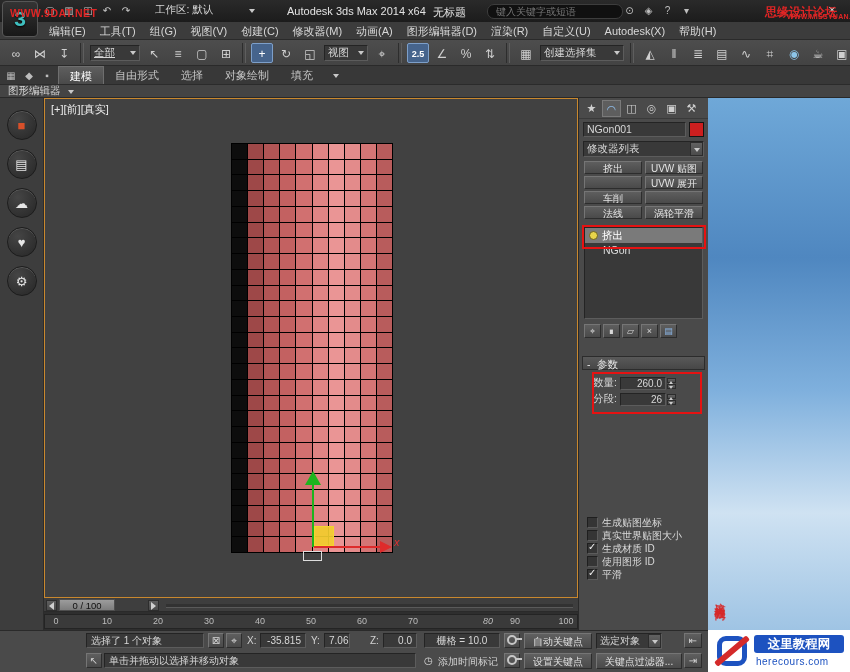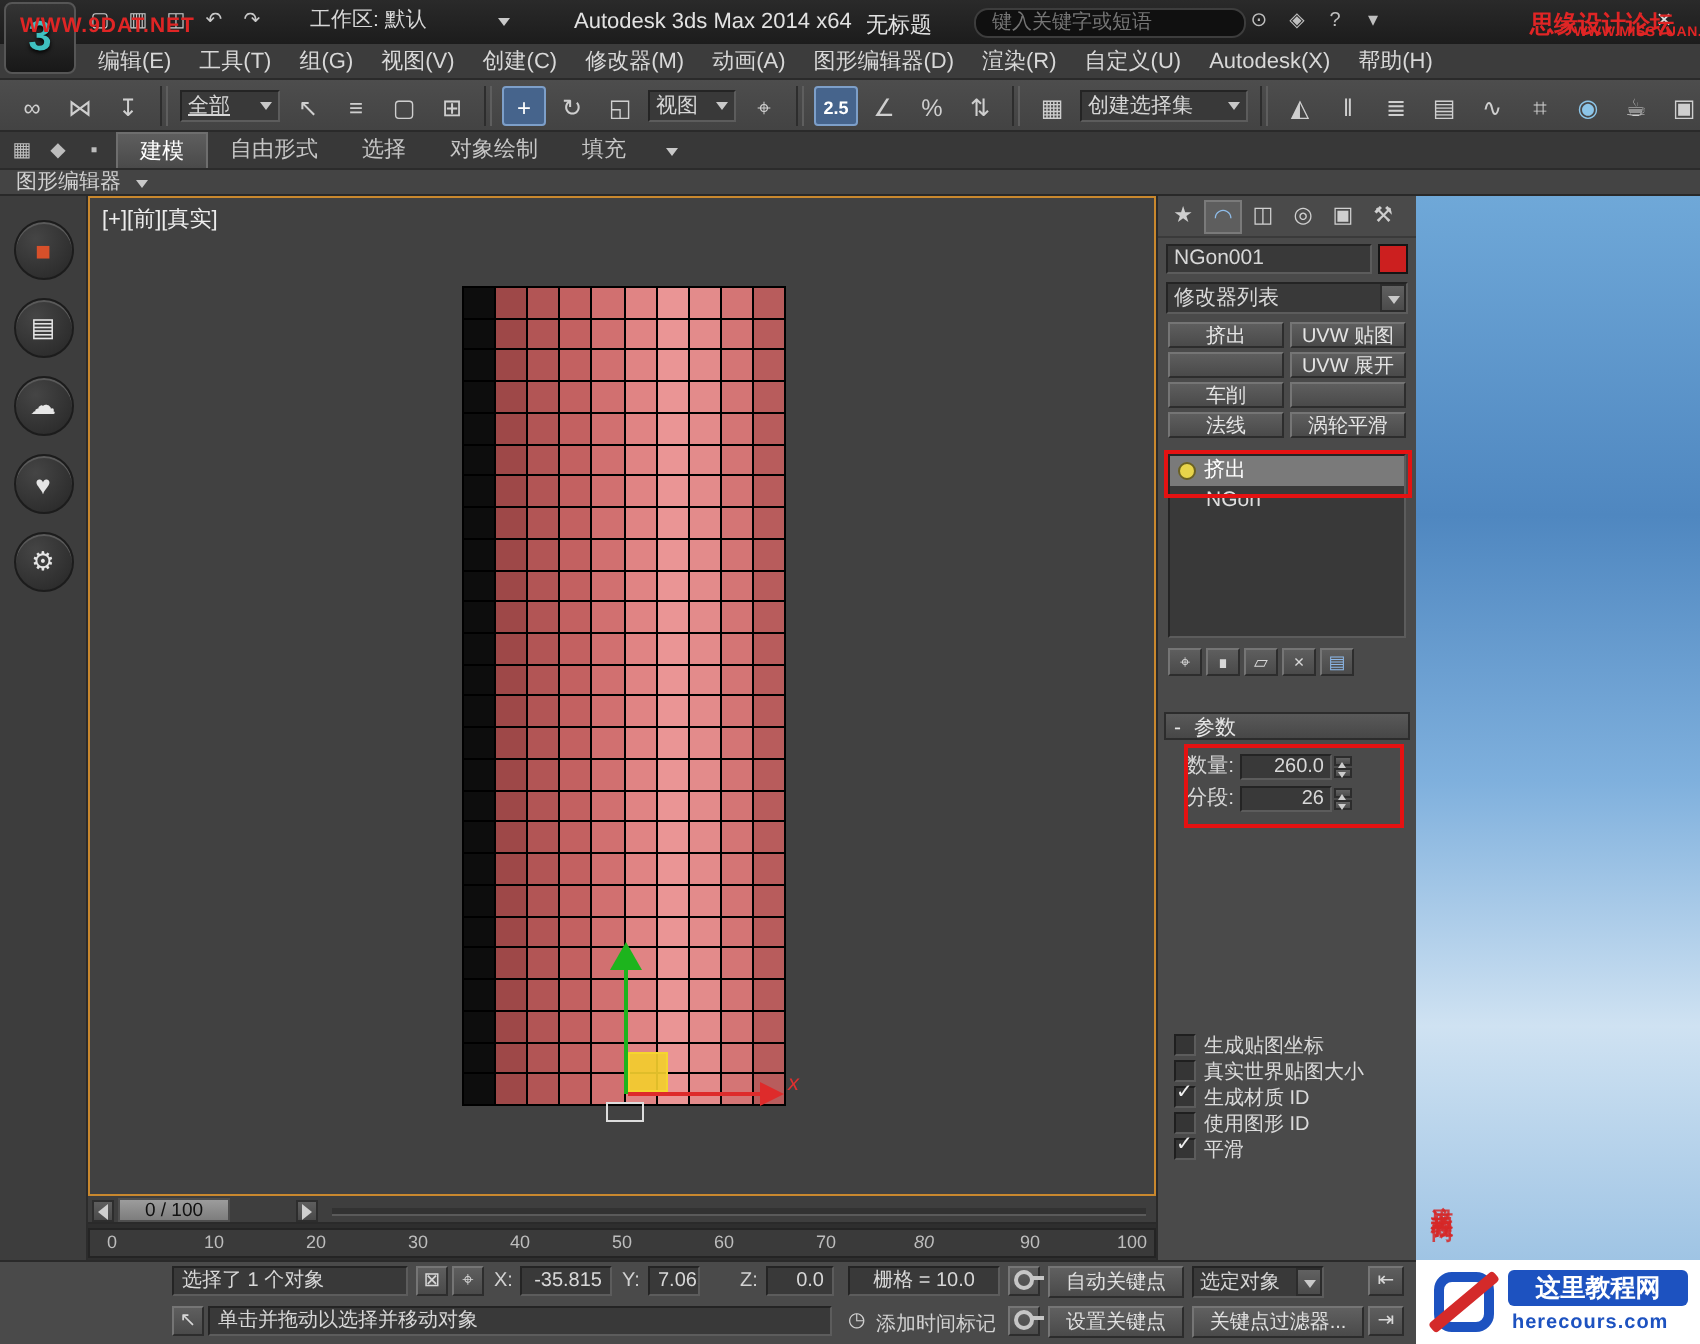--- a/index.html
+++ b/index.html
@@ -125,21 +125,21 @@
   .sbtn{position:absolute;width:16px;height:15px;line-height:14px;text-align:center;font-size:10px;background:linear-gradient(#5e5e5e,#4a4a4a);border:1px solid #2d2d2d;border-top-color:#757575;border-left-color:#757575;box-sizing:border-box;color:#d6d6d6;}
   .btn{position:absolute;height:16px;line-height:15px;text-align:center;font-size:10px;background:linear-gradient(#606060,#4a4a4a);border:1px solid #2c2c2c;border-top-color:#757575;border-left-color:#757575;box-sizing:border-box;color:#e0e0e0;overflow:hidden;white-space:nowrap;}
   .sdrop{position:absolute;height:16px;background:#393939;border:1px solid;border-color:#242424 #5c5c5c #5c5c5c #242424;display:flex;align-items:center;justify-content:space-between;padding-left:3px;font-size:10px;box-sizing:border-box;}
   .overlay{position:absolute;left:0;top:0;width:84px;height:32px;background:#f3dede;border:1px solid #c9a3a3;color:#b03030;font-weight:bold;font-size:11px;display:flex;align-items:center;justify-content:center;z-index:8;box-sizing:border-box;}
   
   .brand{position:absolute;left:708px;top:630px;width:142px;height:42px;background:#fff;box-sizing:border-box;}
   .emblem{position:absolute;left:6px;top:3px;width:36px;height:36px;}
   .eb{position:absolute;inset:3px;border:5px solid #1d52c0;border-radius:9px;}
   .er{position:absolute;left:-3px;top:15px;width:42px;height:6px;background:#d42a2a;transform:rotate(-40deg);border-radius:2px;}
   .bname{position: absolute;left:46px;top:5px;width:90px;height:18px;background:#1d52c0;color:#fff;font-size:12.5px;font-weight:bold;text-align:center;line-height:18px;border-radius:3px;}
-  .bsite{position:absolute;left:48px;top:26px;color:#1d52c0;font-size:10px;font-weight:bold;letter-spacing:.5px;}
+  .bsite{position:absolute;left:48px;top:26px;color:#1d52c0;font-size:10px;font-weight:normal;letter-spacing:.5px;}
 </style>
 </head>
 <body>
 
 <div id="app">
 
   <div class="titlebar">
     <div class="quick" id="quickicons">
         <div class="qicon">▢</div>
         <div class="qicon">▥</div>
@@ -656,21 +656,21 @@
   <div class="trackbar">
       <div id="ruler">
         <div class="tick" style="left: 11px;">0</div>
         <div class="tick" style="left: 62px;">10</div>
         <div class="tick" style="left: 113px;">20</div>
         <div class="tick" style="left: 164px;">30</div>
         <div class="tick" style="left: 215px;">40</div>
         <div class="tick" style="left: 266px;">50</div>
         <div class="tick" style="left: 317px;">60</div>
         <div class="tick" style="left: 368px;">70</div>
-        <div class="tick" style="left: 417px; font-style: italic;">80</div>
+        <div class="tick" style="left: 443px; font-style: italic;">80</div>
         <div class="tick" style="left: 470px;">90</div>
         <div class="tick" style="left: 521px;">100</div>
       </div>
     </div>
 
   <div class="statusbar">
     <div class="sfield sunken" style="left:86px;top:2px;width:118px">选择了 1 个对象</div>
     <div class="sbtn" style="left:208px;top:2px">⊠</div>
     <div class="sbtn" style="left:226px;top:2px">⌖</div>
     <span class="slabel" style="left:247px;top:4px">X:</span>

